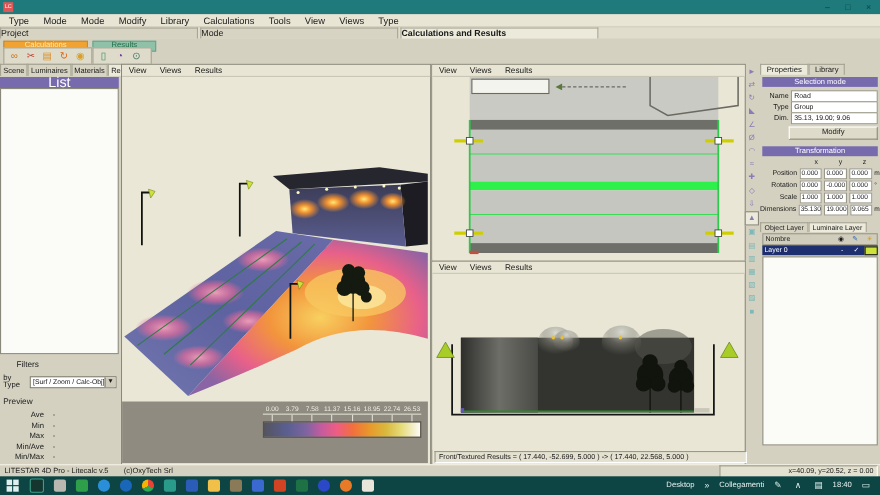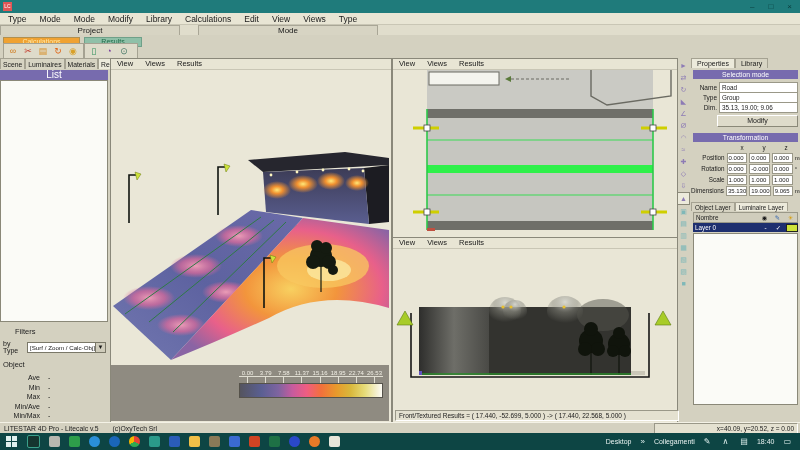--- a/index.html
+++ b/index.html
@@ -10,33 +10,33 @@
   
   .titlebar{left:0;top:0;width:800px;height:13px;background:#1f7b7b;display:flex;align-items:center;}
   .appicon{width:9px;height:9px;background:#e05656;color:#fff;font-size:5px;line-height:9px;text-align:center;margin:0 4px 0 3px;}
   .titletext{color:#eefafa;font-size:8px;white-space:nowrap;}
   .wincontrols{margin-left:auto;display:flex;gap:14px;padding-right:8px;color:#0a3d3d;font-size:8px;}
   
   .menubar{left:0;top:13px;width:800px;height:11px;background:#e8e5d4;display:flex;align-items:center;gap:13px;padding-left:8px;font-size:8.5px;border-bottom:1px solid #c9c6b5;}
   .menubar span{cursor:default;}
   
   .tabrow{left:0;top:25px;width:800px;height:10px;background:#e0ddcc;display:flex;font-size:8px;}
-  .mtab{width:178px;text-align:center;line-height:10px;border:1px solid #a9a696;border-bottom:none;background:#d7d4c3;margin-right:18px;}
+  .mtab{width:178px;text-align:left;line-height:10px;border:1px solid #a9a696;border-bottom:none;background:#d7d4c3;margin-right:2px;}
   .mtab.active{background:#eceadb;font-weight:bold;}
   
   .grpbtn{height:8px;font-size:7px;line-height:8px;text-align:center;border:1px solid #b09050;}
   .grpbtn.orange{background:#f0a232;color:#ffe9a8;}
   .grpbtn.green{background:#8fc0a8;color:#1f6b47;border-color:#6fa089;}
   .iconbox{background:#dedbca;border:1px solid #a5a292;display:flex;align-items:center;gap:3px;padding:0 3px;}
   .ricon{width:12px;height:11px;font-size:9px;line-height:11px;text-align:center;}
   
   .ltabs{display:flex;height:11px;font-size:6.8px;}
   .ltab{border:1px solid #a5a292;border-bottom:none;background:#d7d4c3;padding:0 2px;line-height:11px;white-space:nowrap;}
   .ltab.active{background:#eceadb;}
-  .purplehdr{background:#776bae;color:#fff;font-size:10px;text-align:center;line-height:10px;}
+  .purplehdr{background:#776bae;color:#fff;font-size:13px;text-align:center;line-height:10px;}
   .panelbox{background:#fbfbf7;border:1px solid #8a8878;}
   .flabel{font-size:7.5px;color:#222;}
   .statrow{display:flex;font-size:7px;height:9.5px;line-height:9.5px;}
   .statlabel{width:40px;text-align:right;}
   .statval{margin-left:8px;}
   .selectbox{background:#fff;border:1px solid #7a7868;font-size:6.2px;line-height:9px;height:9px;display:flex;}
   .selectbox .txt{flex:1;padding-left:2px;white-space:nowrap;overflow:hidden;}
   .ddarrow{width:9px;background:#cfccbb;border-left:1px solid #7a7868;text-align:center;font-size:6px;line-height:9px;}
   
   .viewport{border:1px solid #8a887a;background:#eae7d7;}
@@ -93,29 +93,30 @@
     </div>
   </div>
 
   <div class="abs menubar">
     <span>Type</span>
     <span>Mode</span>
     <span>Mode</span>
     <span>Modify</span>
     <span>Library</span>
     <span>Calculations</span>
-    <span>Edit</span>
+    <span>Tools</span>
     <span>View</span>
     <span>Views</span>
     <span>Type</span>
   </div>
 
   <div class="abs tabrow">
     <div class="mtab">Project</div>
     <div class="mtab">Mode</div>
+    <div class="mtab active">Calculations and Results</div>
   </div>
 
   <div class="abs grpbtn orange" style="left:3px;top:37px;width:75px;">Calculations</div>
   <div class="abs grpbtn green" style="left:84px;top:37px;width:56px;">Results</div>
   <div class="abs iconbox" style="left:3px;top:43px;width:73px;height:14px;">
     <span class="ricon" style="color:#d07818;">∞</span>
     <span class="ricon" style="color:#c43c2c;">✂</span>
     <span class="ricon" style="color:#d89028;">▤</span>
     <span class="ricon" style="color:#e06414;">↻</span>
     <span class="ricon" style="color:#d8a028;">◉</span>
@@ -136,21 +137,21 @@
     <div class="purplehdr" style="height:10px;margin-top:1px;">List</div>
     <div class="panelbox" style="height:240px;"></div>
     <div class="flabel" style="margin:5px 0 0 3px;padding-left:12px;">Filters</div>
     <div style="display:flex;align-items:center;margin:4px 2px 0 3px;gap:3px;">
       <span style="font-size:7px;">by Type</span>
       <div class="selectbox" style="flex:1;">
         <span class="txt">[Surf / Zoom / Calc-Obj]</span>
         <span class="ddarrow">▼</span>
       </div>
     </div>
-    <div class="flabel" style="margin:6px 0 4px 3px;">Object</div>
+    <div class="flabel" style="margin:6px 0 4px 3px;">Preview</div>
     <div class="statrow">
       <span class="statlabel">Ave</span>
       <span class="statval">-</span>
     </div>
     <div class="statrow">
       <span class="statlabel">Min</span>
       <span class="statval">-</span>
     </div>
     <div class="statrow">
       <span class="statlabel">Max</span>

